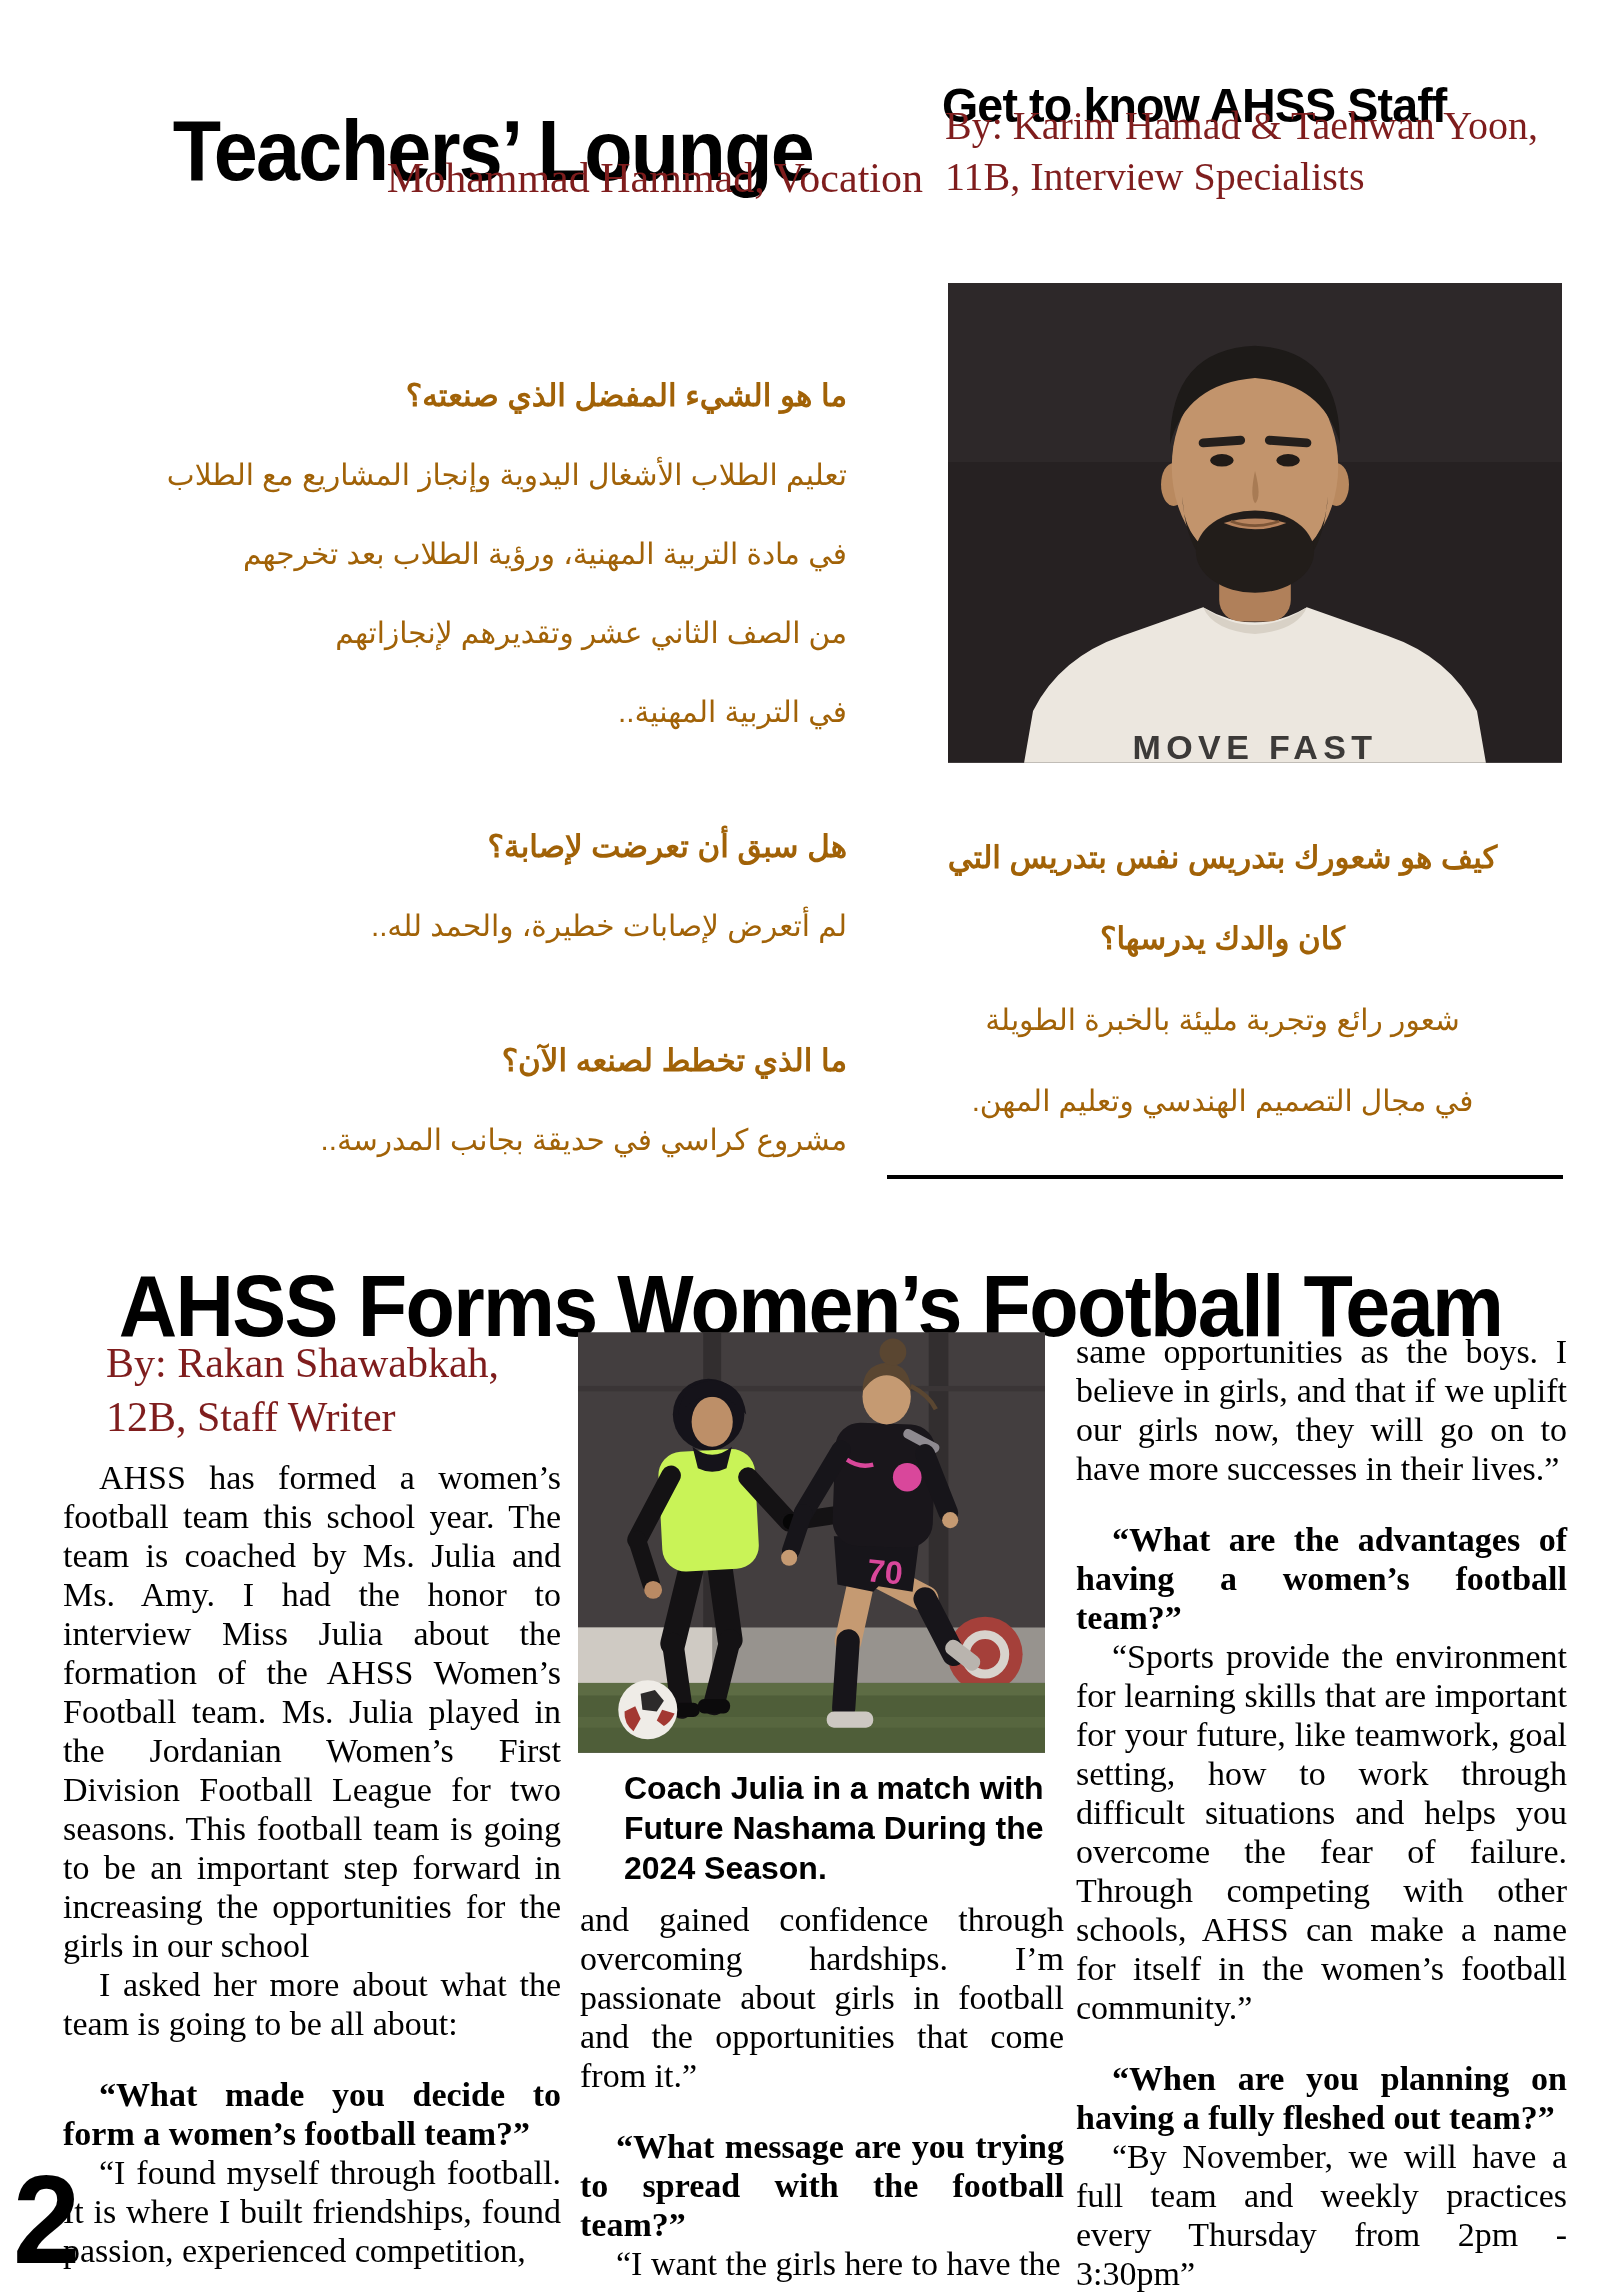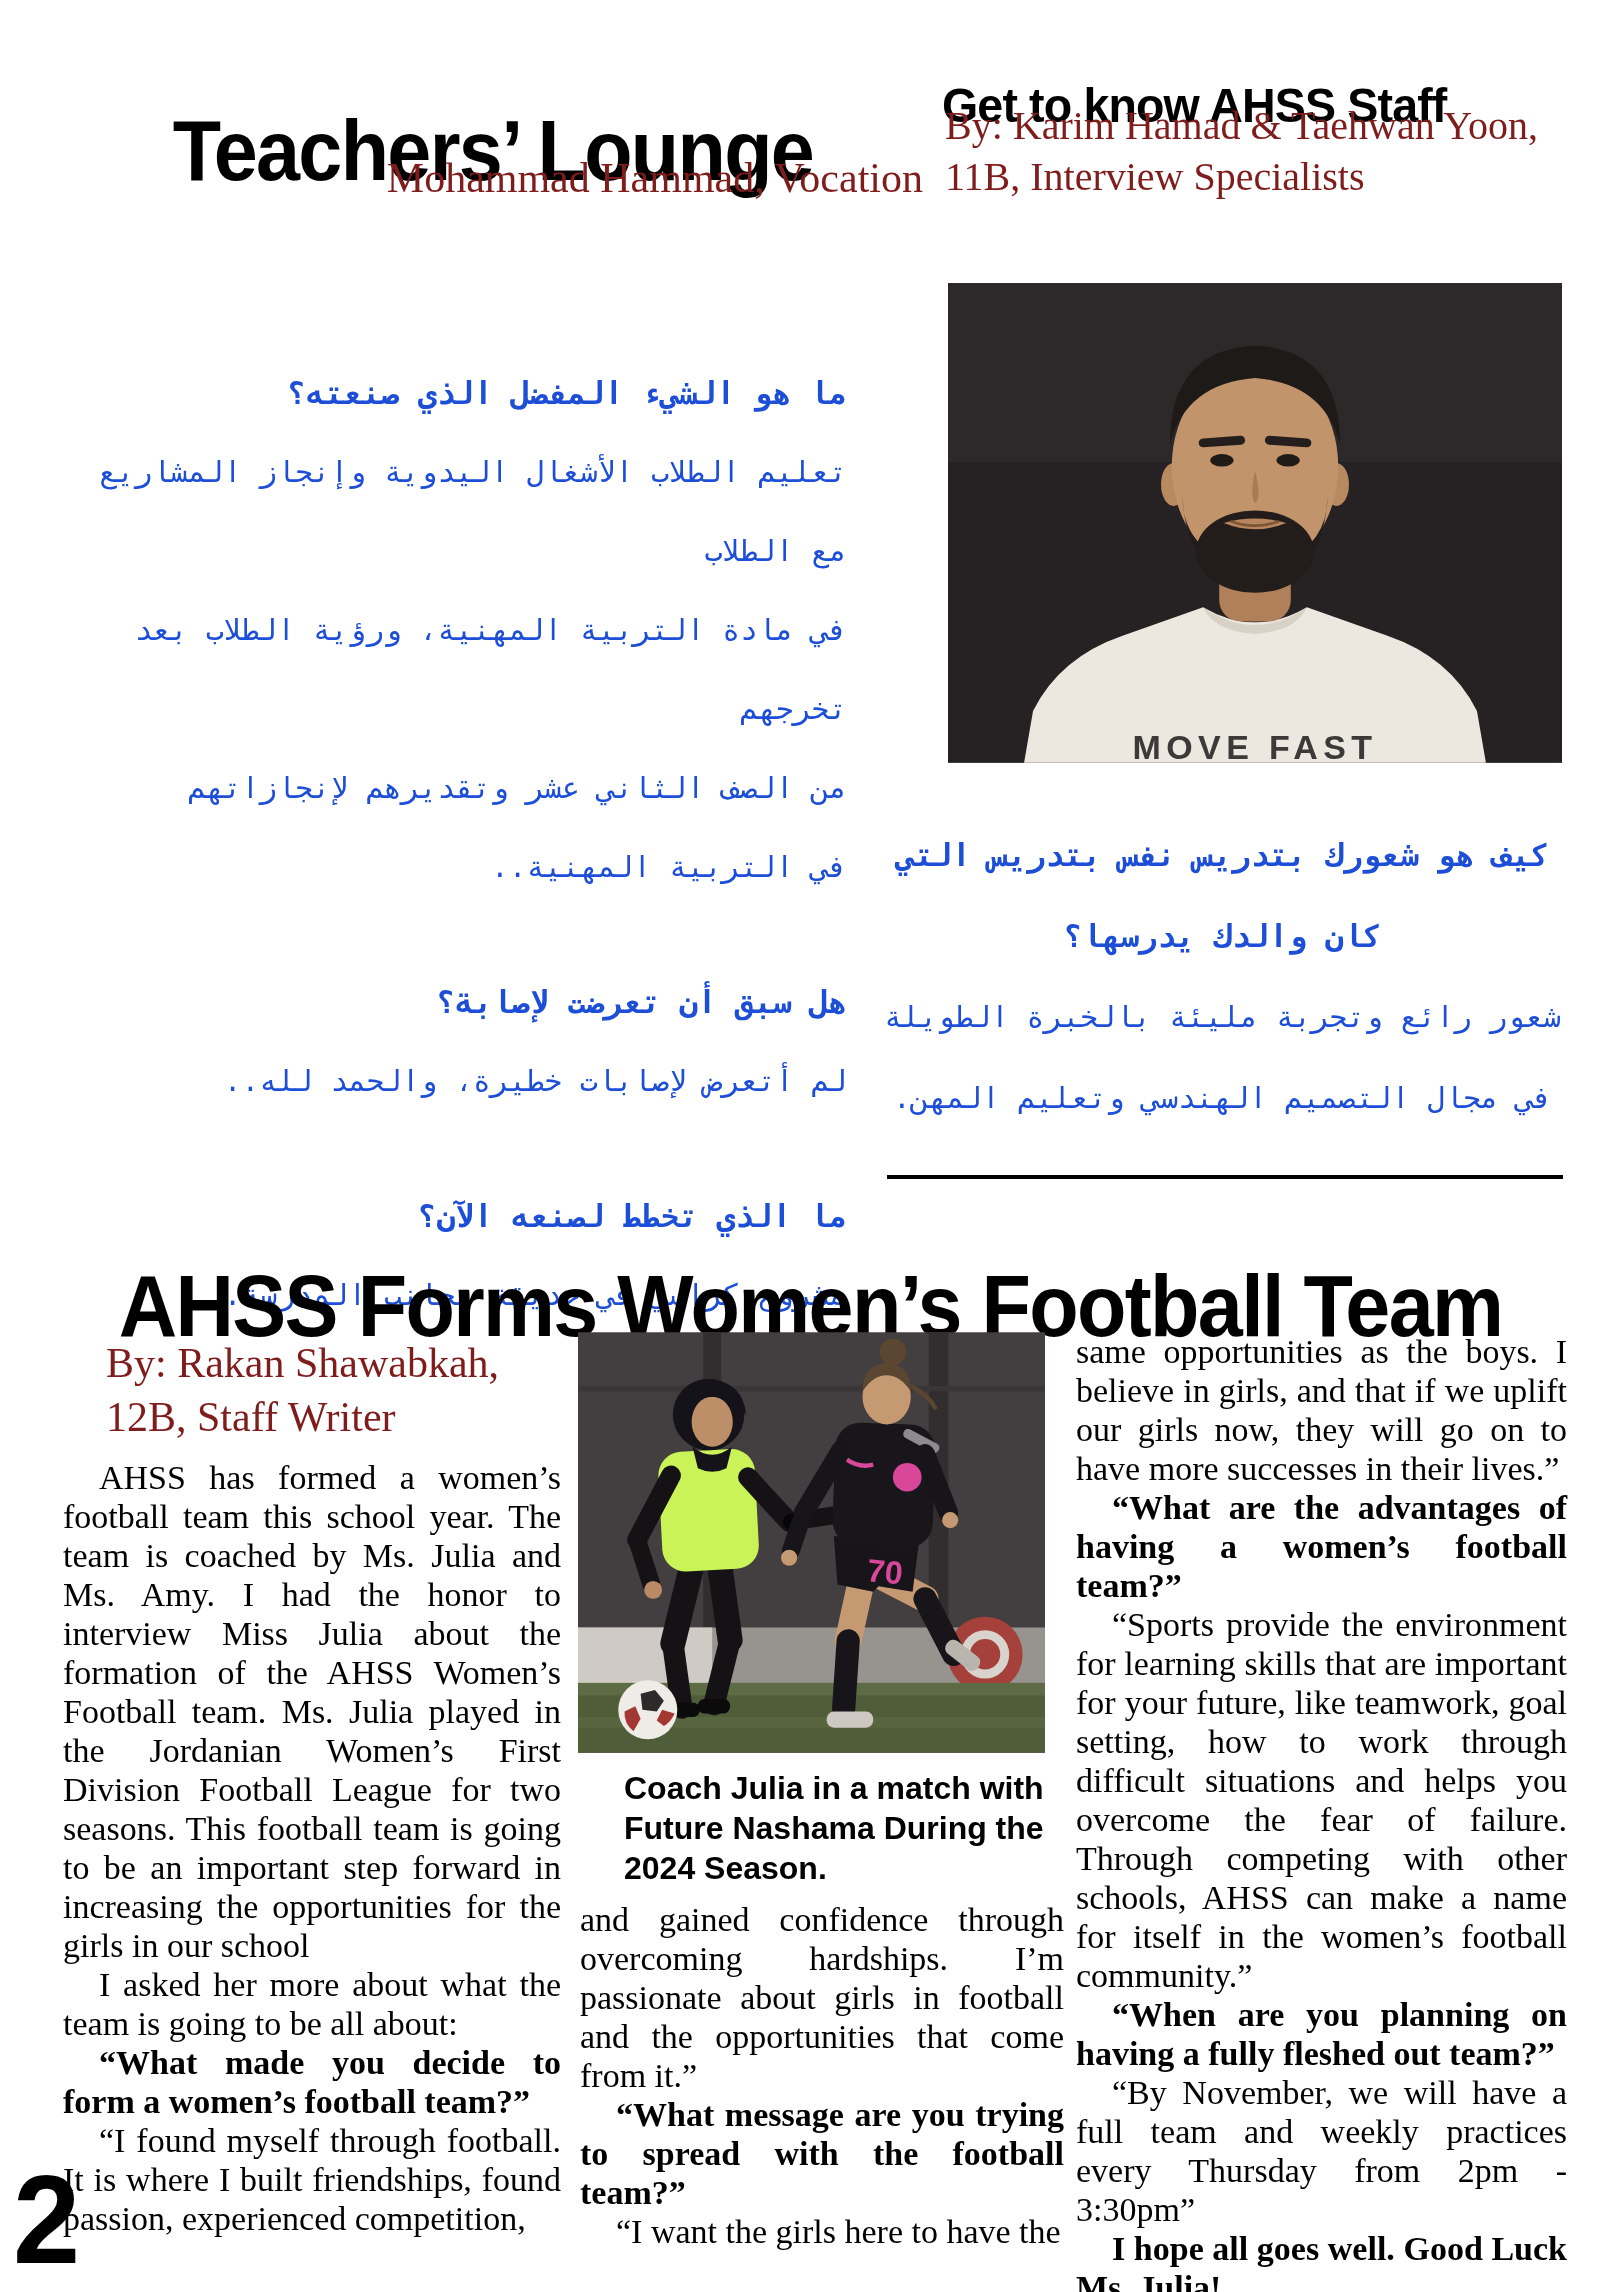--- a/index.html
+++ b/index.html
@@ -6,36 +6,36 @@
   .sheet{position:relative;width:1621px;height:2292px;background:#ffffff;color:#000;overflow:hidden;}
   .abs{position:absolute;}
   
   .sans-head{font-family:"Liberation Sans",sans-serif;font-weight:700;color:#000;}
   .serif{font-family:"Liberation Serif",serif;color:#7f1d1d;}
   #tl-title{left:63px;top:43px;width:860px;text-align:center;font-size:86px;letter-spacing:-1.8px;transform:scaleX(.92);transform-origin:center;}
   #tl-subtitle{left:63px;top:154px;width:860px;text-align:right;font-size:42px;}
   #staff-title{left:942px;top:36px;width:627px;font-size:49px;letter-spacing:-0.9px;transform:scaleX(.95);transform-origin:left;}
   #staff-byline{left:945px;top:100px;width:627px;font-size:40px;line-height:51px;}
   
-  .arabic{font-family:Liberation Mono, monospace;direction:rtl;color:#1d4ed8;}
+  .arabic{font-family:Liberation Sans, sans-serif;direction:rtl;color:#a16207;}
   #ar-left{left:90px;top:356px;width:757px;text-align:right;}
   #ar-left .ln{font-size:29.6px;line-height:79px;}
   #ar-left .q{font-weight:700;font-size:31px;}
   #ar-left .gap{margin-top:56px;}
   #ar-right{left:882px;top:817px;width:681px;text-align:center;}
   #ar-right .ln{font-size:29.6px;line-height:81px;}
   #ar-right .q{font-weight:700;font-size:31px;}
   #rule-right{left:887px;top:1175px;width:676px;height:3.6px;background:#000;}
   
   #fb-headline{left:0;top:1198px;width:1621px;text-align:center;font-size:87px;letter-spacing:-1.8px;transform:scaleX(.93);transform-origin:center;}
   #fb-byline{left:106px;top:1336px;width:448px;font-size:42px;line-height:54px;}
   .bodycol{font-family:"Liberation Serif",serif;font-size:34px;line-height:39px;text-align:justify;}
   .bodycol p{margin:0;text-indent:36px;}
   .bodycol p.cont{text-indent:0;}
-  .bodycol p.bq{font-weight:700;}
+  .bodycol p.bq{font-weight:700;margin-top:32px;}
   #col1{left:63px;top:1458px;width:498px;}
   #col2-text{left:580px;top:1900px;width:484px;}
   #col3{left:1076px;top:1332px;width:491px;}
   #fb-caption{left:578px;top:1768px;width:479px;font-size:32px;line-height:40px;margin-left:46px;}
   #page-num{left:12.5px;top:2146px;font-size:127px;letter-spacing:-5.4px;transform:scaleX(.95);transform-origin:left;}
   svg{display:block;}
 </style>
 </head>
 <body>
 

